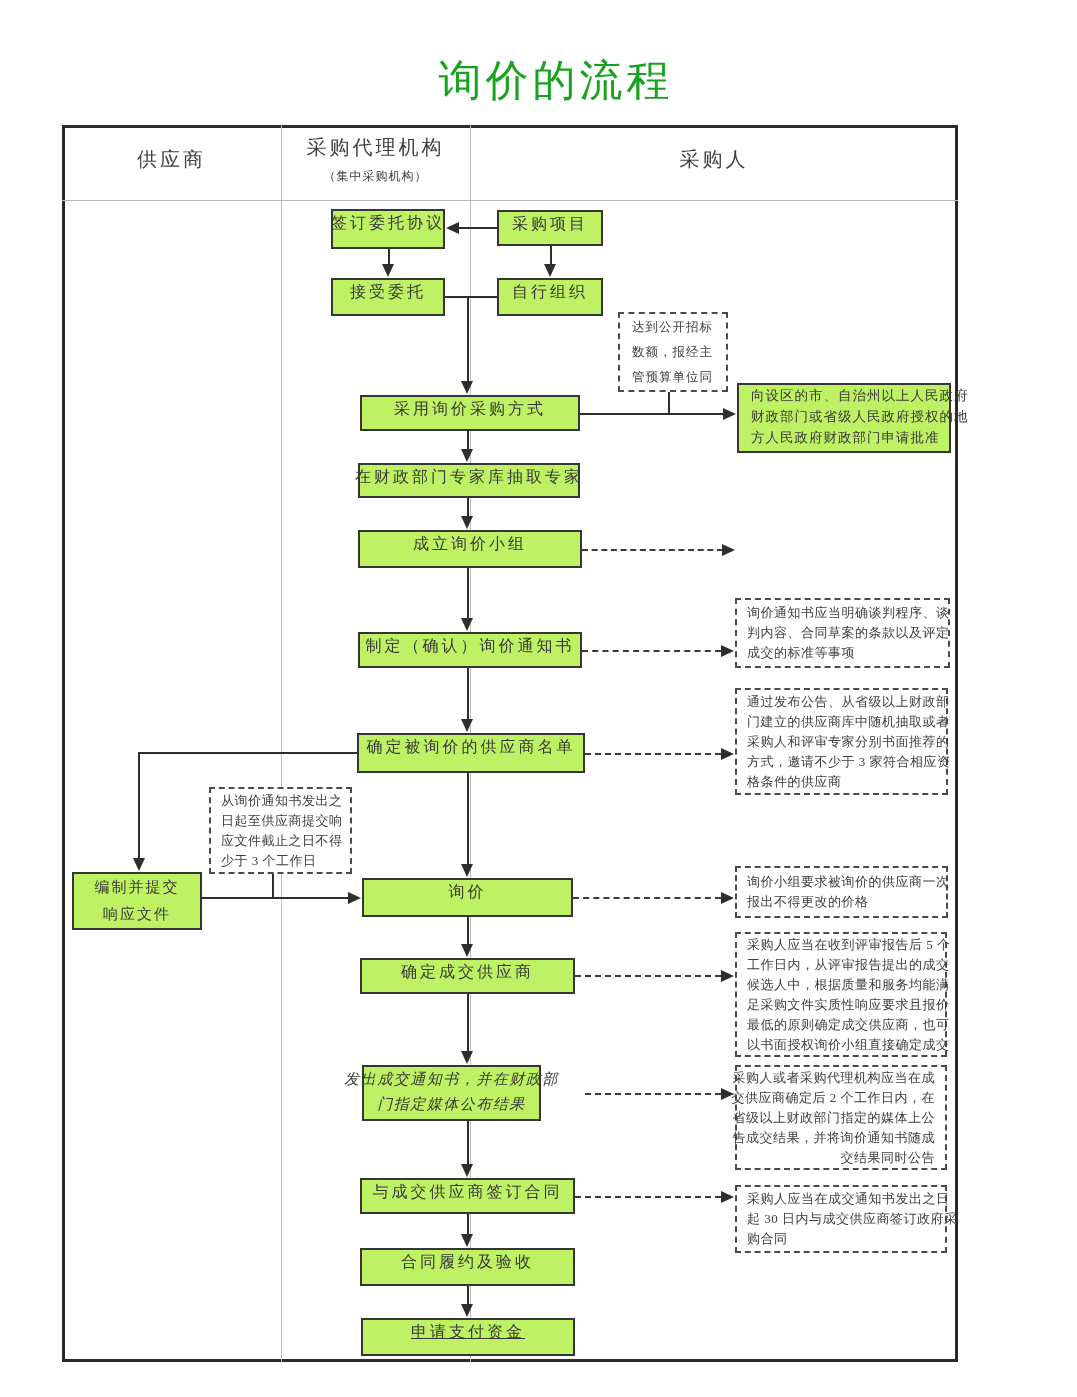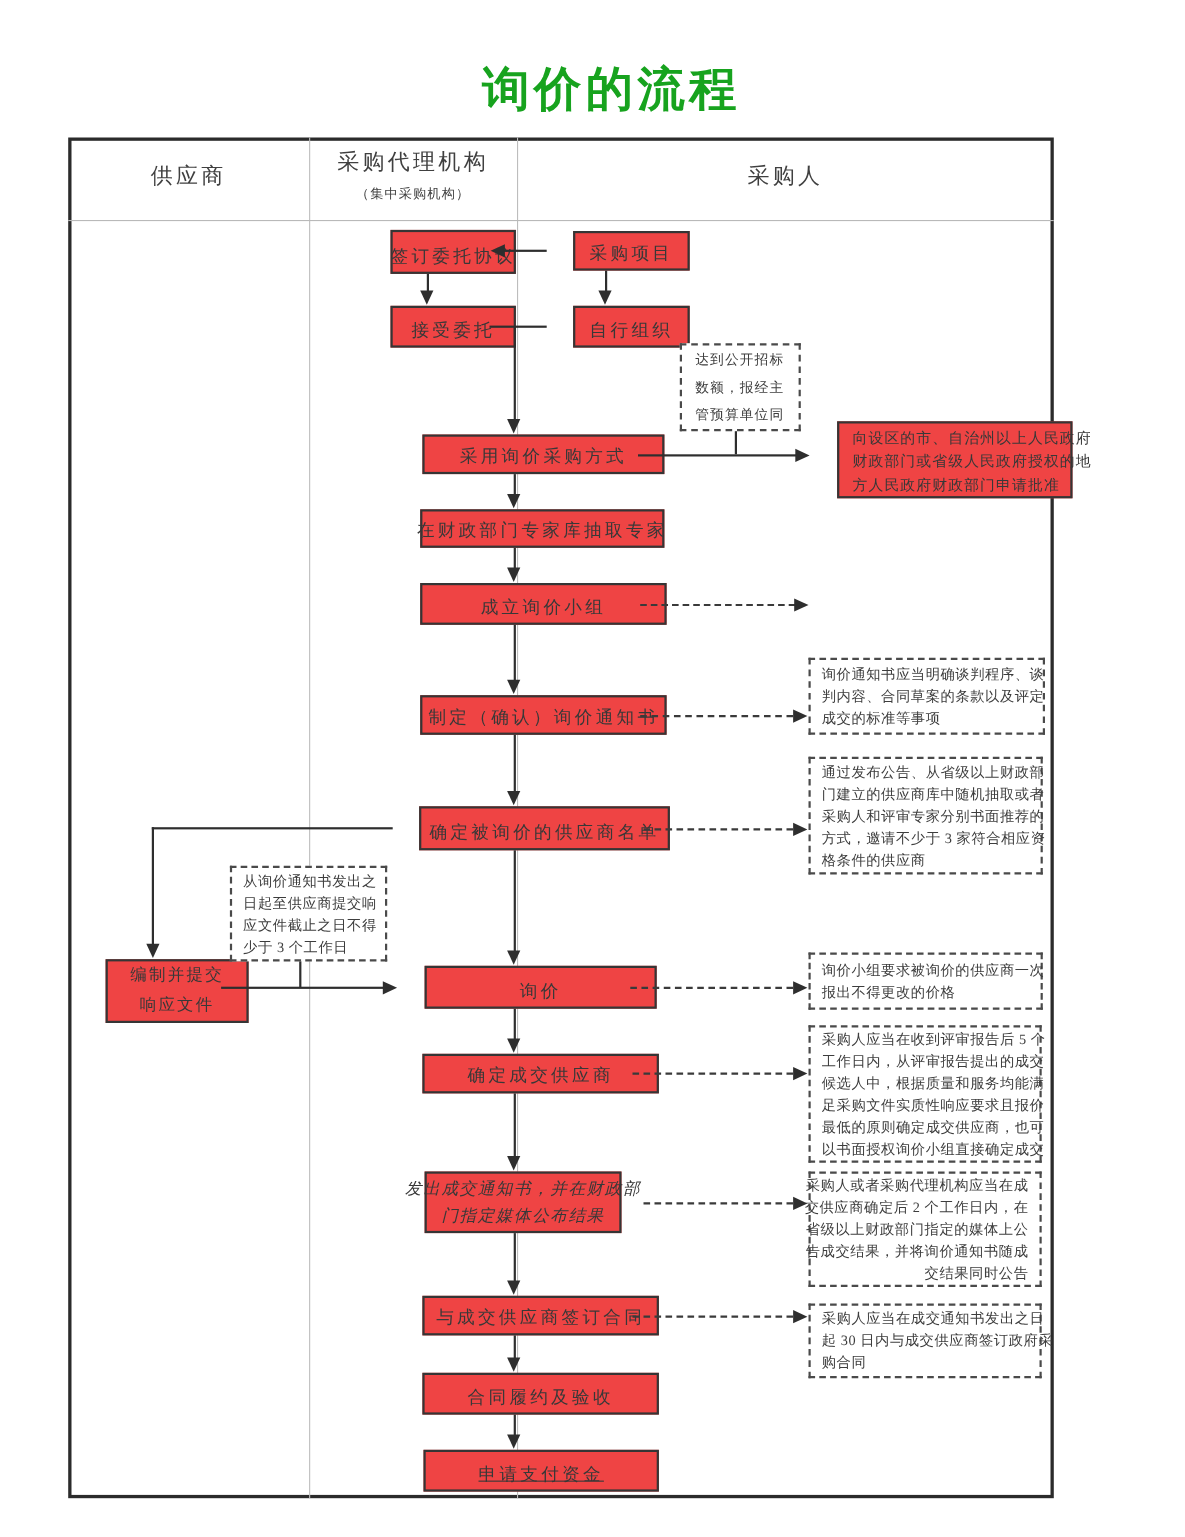--- a/index.html
+++ b/index.html
@@ -3,31 +3,31 @@
 <meta charset="utf-8">
 <style>
   html,body{margin:0;padding:0;background:#ffffff;}
   #canvas{
     position:relative;width:1077px;height:1397px;background:#ffffff;overflow:hidden;
     font-family:"Liberation Serif","DejaVu Serif",serif;color:#3a3a3a;
   }
   #title{
     position:absolute;left:0;top:52px;width:1077px;text-align:center;padding-left:35px;box-sizing:border-box;
     font-family:"Liberation Sans","DejaVu Sans",sans-serif;
-    font-size:43px;font-weight:700;letter-spacing:4px;
+    font-size:43px;font-weight:400;letter-spacing:4px;
   }
   #frame{position:absolute;left:62px;top:125px;width:896px;height:1237px;border:3px solid #2b2b2b;box-sizing:border-box;}
   .divider{position:absolute;top:125px;height:1237px;width:1px;background:#bdbdbd;}
   #header-line{position:absolute;left:62px;top:200px;width:896px;height:1px;background:#b9b9b9;}
   .col-head{position:absolute;top:146px;font-size:20px;letter-spacing:3px;text-align:center;color:#404040;}
   .col-head .sub{display:block;font-size:12px;margin-top:7px;letter-spacing:1px;}
 
-  .pbox{position:absolute;background:#ef4444;border:2px solid #353535;box-sizing:border-box;
-    display:flex;flex-direction:column;align-items:center;justify-content:flex-end;
-    font-size:16px;letter-spacing:3px;color:#383838;line-height:1.55;margin-left:24px;}
+  .pbox{position:absolute;background:#bef264;border:2px solid #353535;box-sizing:border-box;
+    display:flex;flex-direction:column;align-items:center;justify-content:flex-start;
+    font-size:16px;letter-spacing:3px;color:#383838;line-height:1.55;}
   .pbox .ln{text-align:center;white-space:nowrap;}
   .pbox.small{font-size:13.5px;letter-spacing:1px;line-height:21px;align-items:flex-start;padding:0 12px;}
   .pbox.small .ln{text-align:left;}
   .pbox.mid{font-size:15px;letter-spacing:2px;line-height:27px;}
   .pbox.wide2{font-size:15px;letter-spacing:1.5px;line-height:25px;}
 
   .nbox{position:absolute;background:#fff;border:2px dashed #4a4a4a;box-sizing:border-box;
     font-size:13px;line-height:20px;letter-spacing:0.5px;color:#3d3d3d;
     display:flex;flex-direction:column;justify-content:center;padding:8px 10px;}
   .nbox .ln{white-space:nowrap;}

